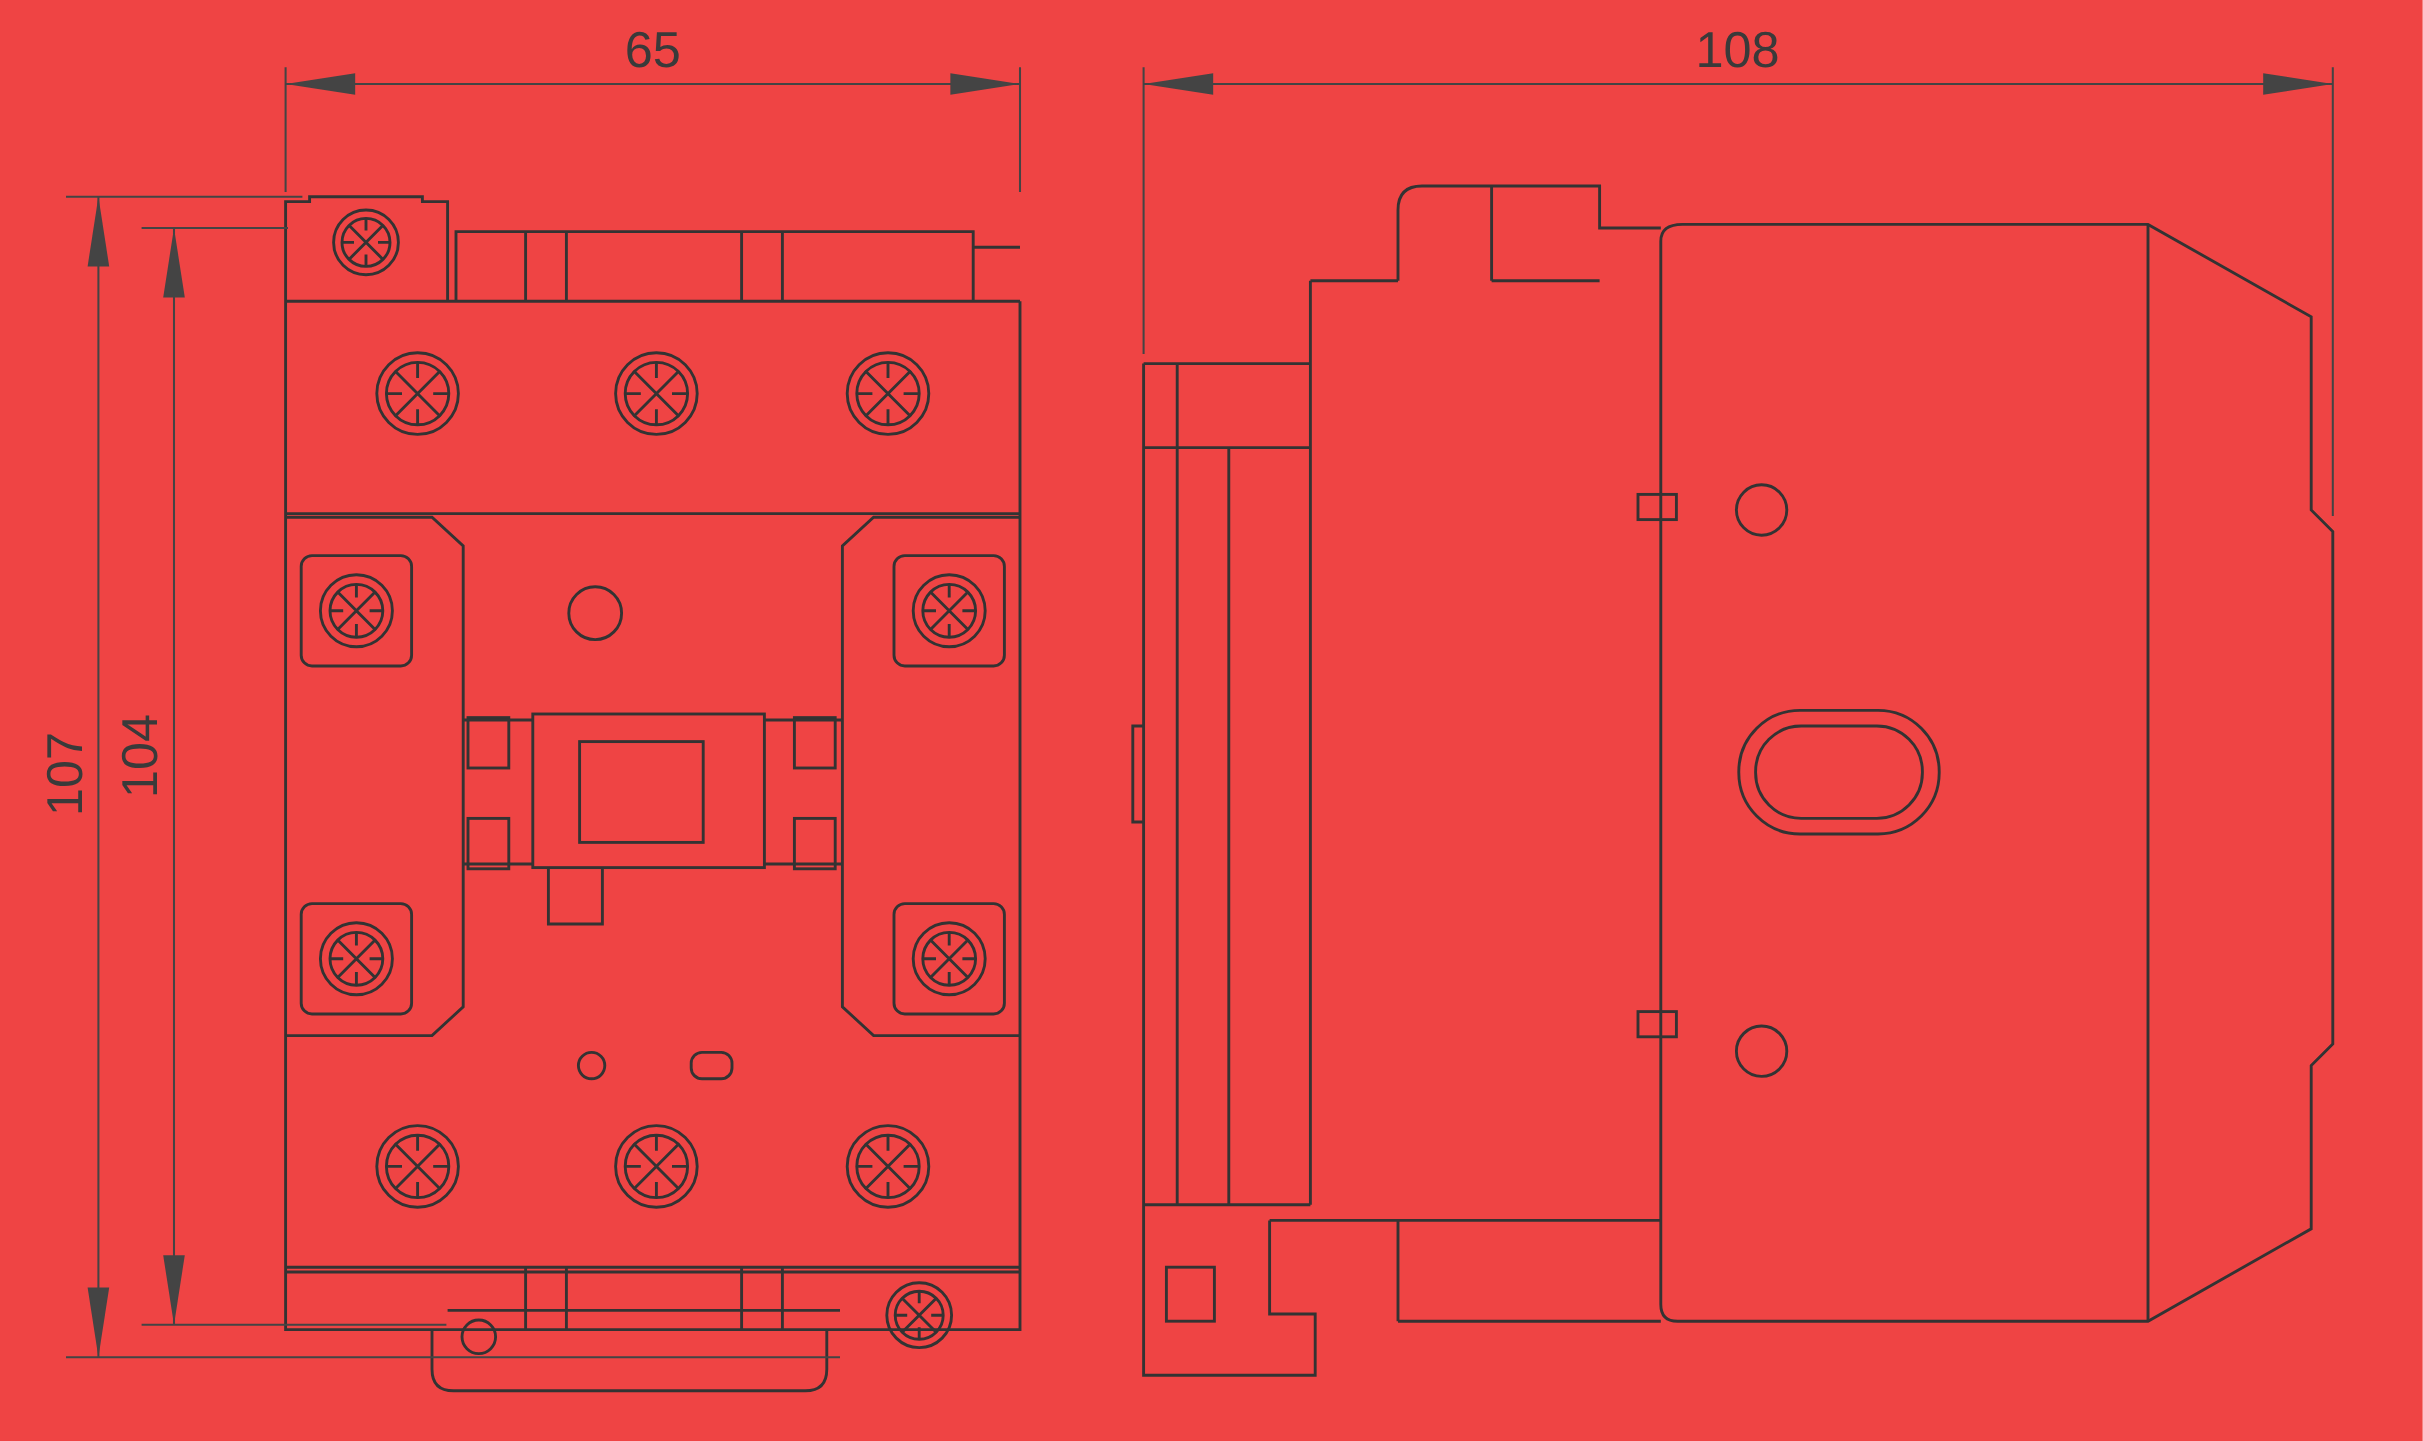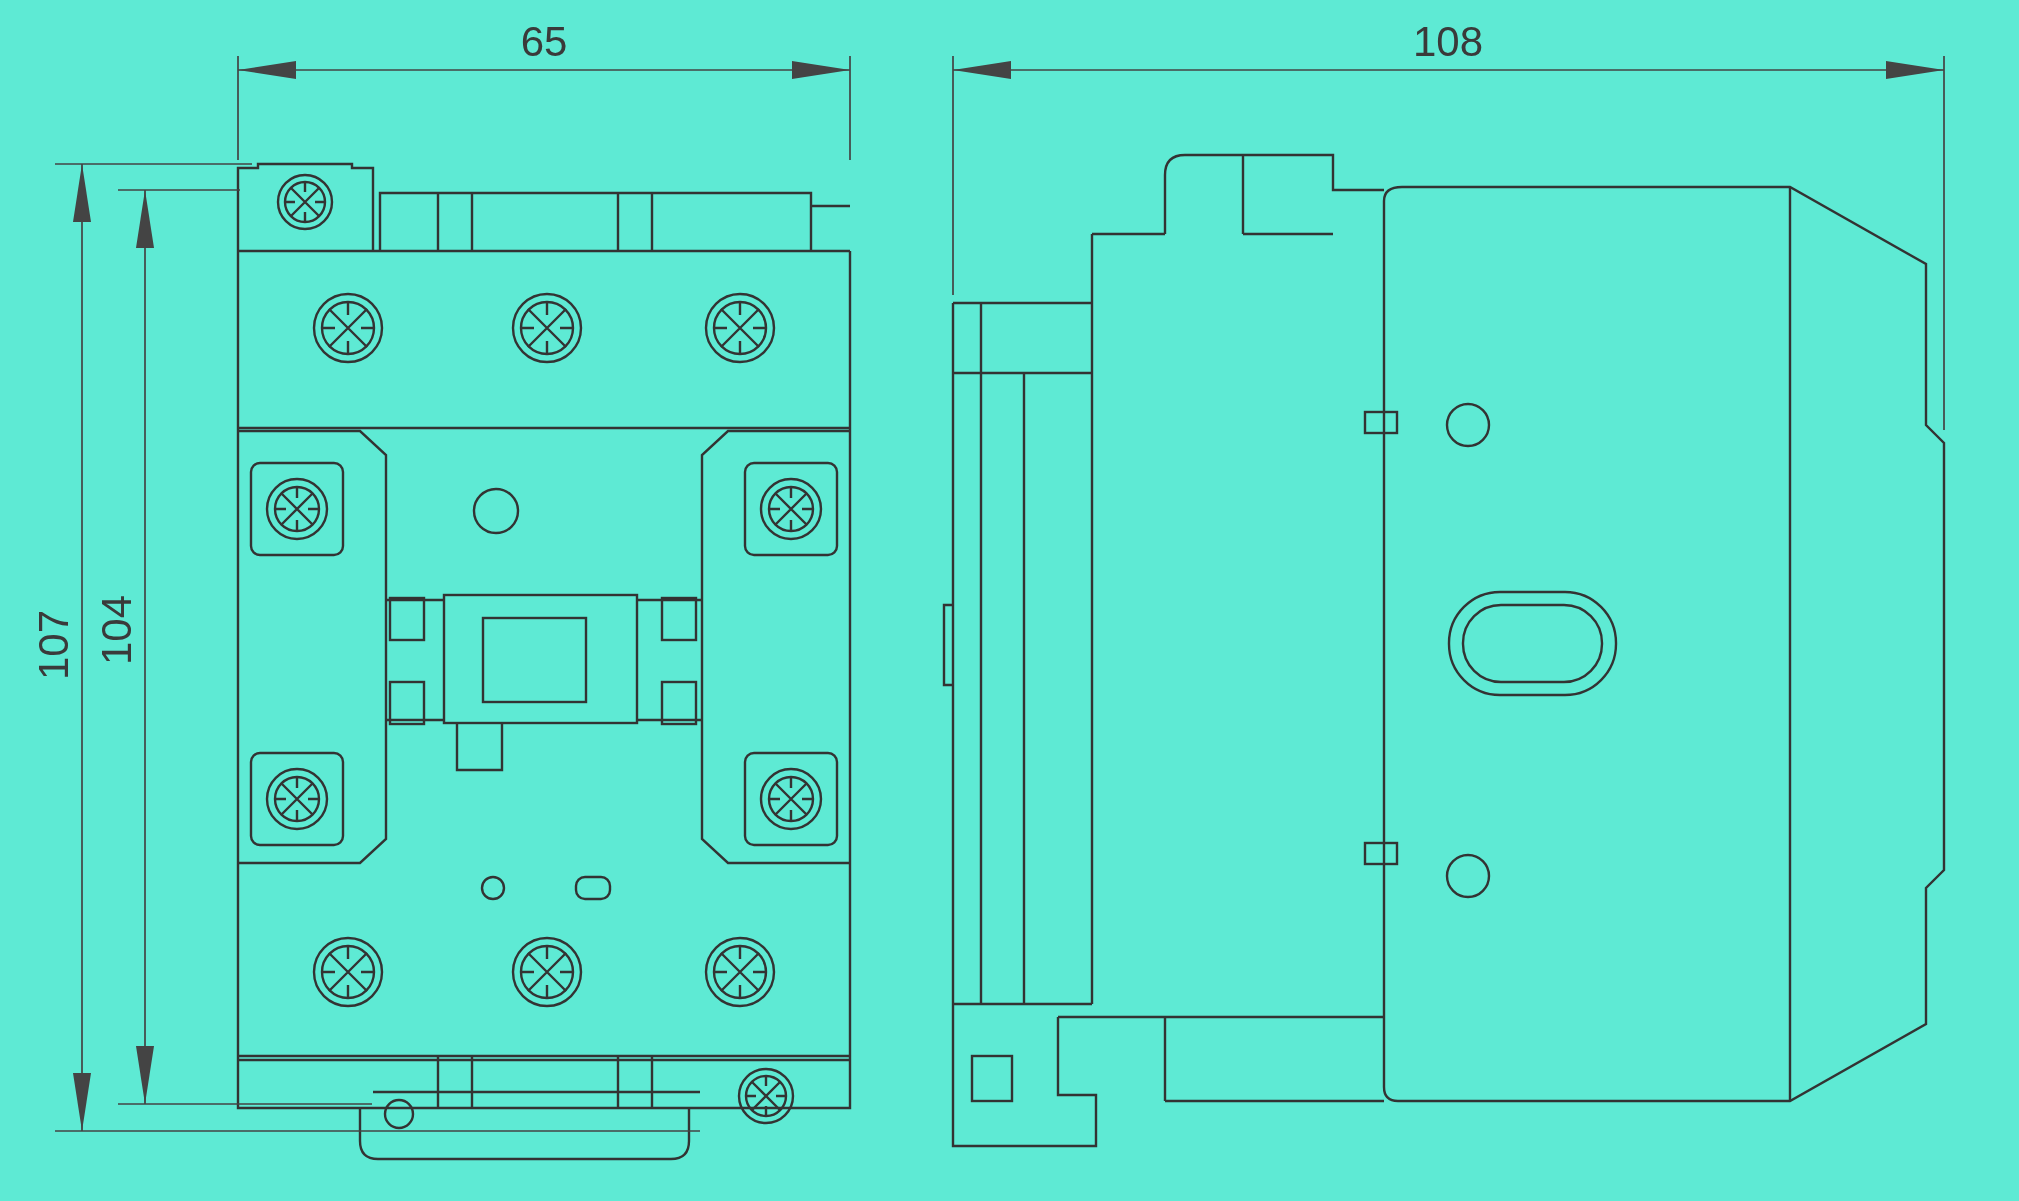--- a/index.html
+++ b/index.html
@@ -4,21 +4,21 @@
 <style>
   html, body {
     margin: 0;
     padding: 0;
     background: #ffffff;
   }
   .canvas {
     position: relative;
     width: 2019px;
     height: 1201px;
-    background: #5eead4;
+    background: #ef4444;
     overflow: hidden;
     font-family: "Liberation Sans", sans-serif;
   }
   svg {
     display: block;
   }
   .dim-label {
     font-family: "Liberation Sans", sans-serif;
     font-size: 42px;
     fill: #3a3a3a;

